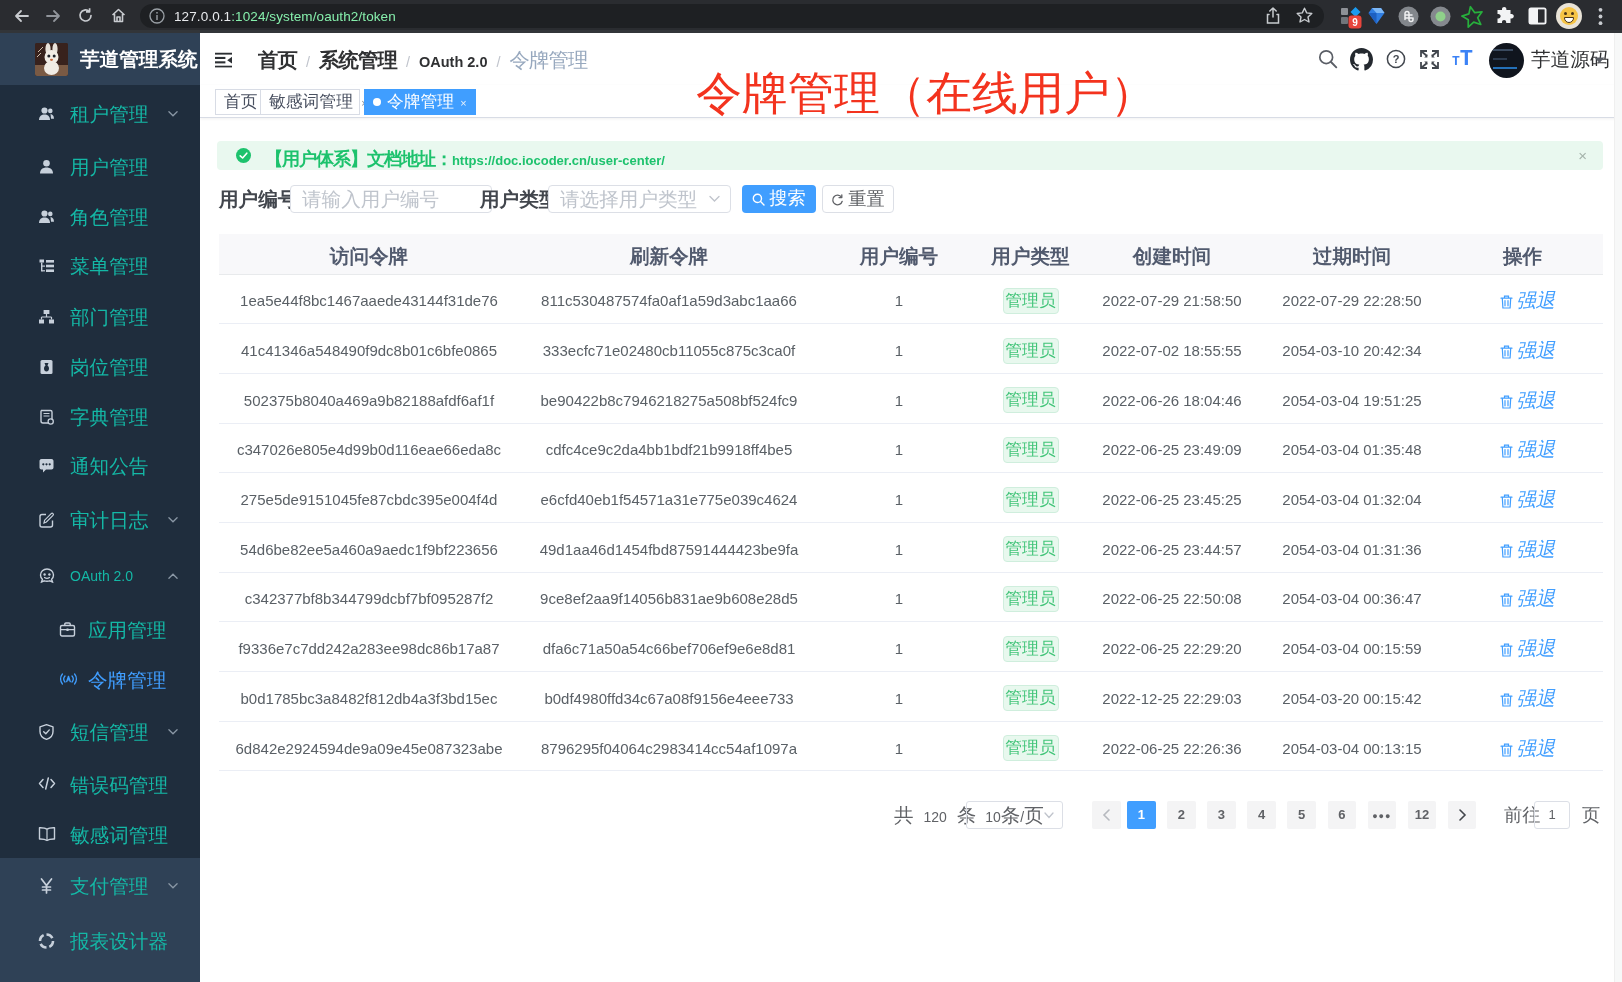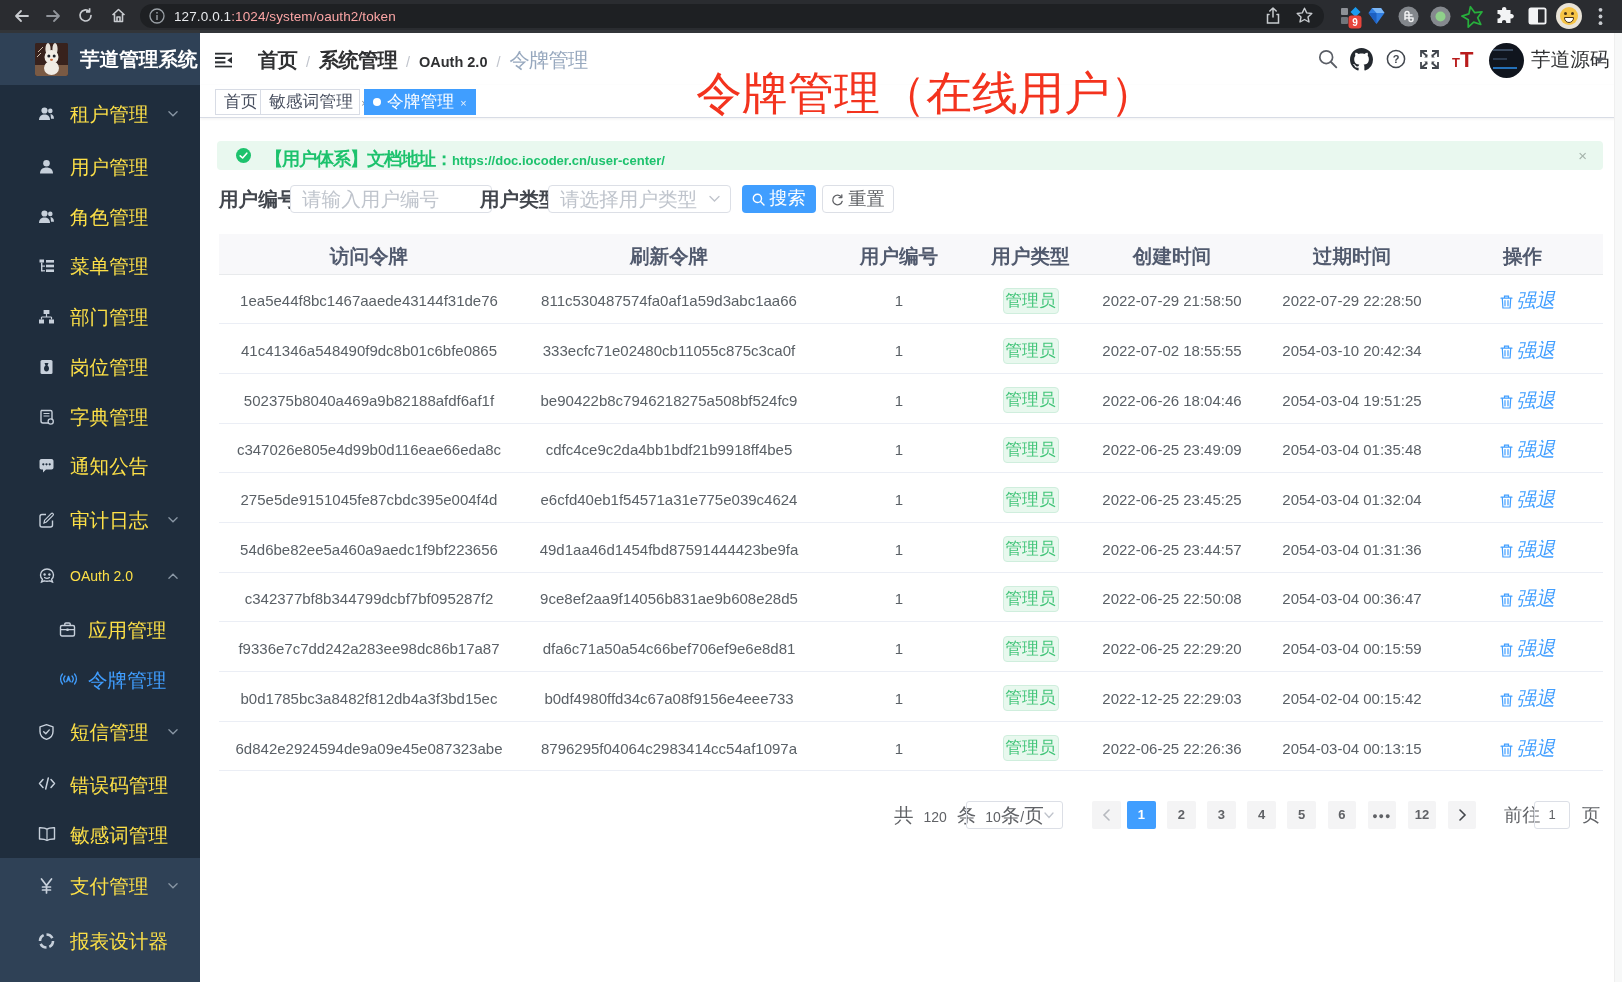--- a/index.html
+++ b/index.html
@@ -11,32 +11,32 @@
   #redtitle .ck { font-size:46px;margin-top:37px; }
   #alert .ck { letter-spacing:-1.2px; }
   #crumbs .ck { letter-spacing:-0.8px; }
 
   
   #chrome { position:absolute; top:0; left:0; width:1622px; height:33px; background:#2a2c30; }
   #chrome .strip { position:absolute; left:0; bottom:0; width:100%; height:3px; background:#323539; }
   #urlpill { position:absolute; left:140px; top:4px; width:1184px; height:24px; border-radius:12px; background:#1e2023; }
   .cicon { position:absolute; top:0; }
   #urltext { position:absolute; left:174px; top:9px; font-size:13.5px; color:#e8eaed; letter-spacing:0.1px; }
-  #urltext .dim { color:#fca5a5; }
+  #urltext .dim { color:#86efac; }
 
   
   #sidebar { position:absolute; top:33px; left:0; width:200px; height:949px; background:#1f2d3d; }
   #sb-bottom { position:absolute; top:825px; left:0; width:200px; height:124px; background:#2f4156; }
   #logo { position:absolute; top:0; left:0; width:200px; height:52px; background:#2f4156; }
   #logo .avatar { position:absolute; left:35px; top:10px; width:33px; height:33px; border-radius:2px; background:#3a2420; overflow:hidden;}
   #logo .title { position:absolute; left:80px; top:0; line-height:52px; color:#fff; font-size:14px; font-weight:bold; }
 
   .mi { position:absolute; left:0; width:200px; height:50px; }
   .mi .ic { position:absolute; left:38px; top:50%; transform:translateY(-50%); width:17px; height:17px; }
-  .mi .tx { position:absolute; left:70px; top:50%; transform:translateY(-50%); font-size:14px; color:#fde047; white-space:nowrap; }
+  .mi .tx { position:absolute; left:70px; top:50%; transform:translateY(-50%); font-size:14px; color:#14b8a6; white-space:nowrap; }
   .mi .ar { position:absolute; right:22px; top:50%; transform:translateY(-50%); width:10px; height:10px; }
   .mi.sub .ic { left:59px; }
   .mi.sub .tx { left:88px; }
   .mi.active .tx { color:#409eff; }
 
   
   #navbar { position:absolute; left:200px; top:33px; width:1422px; height:52px; background:#fff;
      box-shadow:0 1px 4px rgba(0,21,41,.08); }
   #crumbs { position:absolute; left:58px; top:0; height:52px; line-height:55px; font-size:14.5px; color:#303133; font-weight:bold; white-space:nowrap; }
   #crumbs .sep { color:#c0c4cc; font-weight:400; padding:0 9px; }
@@ -229,21 +229,21 @@
             <td><span class="kick"><svg style="vertical-align:-2px;margin-right:3px" width="13" height="14" viewBox="0 0 13 14">
                   <path d="M1 3.2 L12 3.2 M4.5 3 L4.5 1.2 L8.5 1.2 L8.5 3 M2.3 3.4 L2.9 13 L10.1 13 L10.7 3.4 M5 5.5 L5 10.8 M8 5.5 L8 10.8" stroke="#409eff" stroke-width="1.2" fill="none" stroke-linecap="round"></path>
                 </svg><span class="ck">强退</span></span></td>
           </tr>
           <tr>
             <td>b0d1785bc3a8482f812db4a3f3bd15ec</td>
             <td>b0df4980ffd34c67a08f9156e4eee733</td>
             <td>1</td>
             <td><span class="gtag"><span class="ck">管理员</span></span></td>
             <td>2022-12-25 22:29:03</td>
-            <td>2054-02-04 00:15:42</td>
+            <td>2054-03-20 00:15:42</td>
             <td><span class="kick"><svg style="vertical-align:-2px;margin-right:3px" width="13" height="14" viewBox="0 0 13 14">
                   <path d="M1 3.2 L12 3.2 M4.5 3 L4.5 1.2 L8.5 1.2 L8.5 3 M2.3 3.4 L2.9 13 L10.1 13 L10.7 3.4 M5 5.5 L5 10.8 M8 5.5 L8 10.8" stroke="#409eff" stroke-width="1.2" fill="none" stroke-linecap="round"></path>
                 </svg><span class="ck">强退</span></span></td>
           </tr>
           <tr>
             <td>6d842e2924594de9a09e45e087323abe</td>
             <td>8796295f04064c2983414cc54af1097a</td>
             <td>1</td>
             <td><span class="gtag"><span class="ck">管理员</span></span></td>
             <td>2022-06-25 22:26:36</td>
@@ -305,21 +305,21 @@
       </svg>
     <svg class="abs" style="left:1219px;top:16px" width="21" height="21" viewBox="0 0 21 21">
         <g stroke="#41464d" stroke-width="1.8" fill="#41464d">
           <path d="M2 8 L2 2 L8 2 M2 2 L8 7" fill="none"></path>
           <path d="M13 2 L19 2 L19 8 M19 2 L13 7" fill="none"></path>
           <path d="M19 13 L19 19 L13 19 M19 19 L13 14" fill="none"></path>
           <path d="M8 19 L2 19 L2 13 M2 19 L8 14" fill="none"></path>
           <path d="M5.2 8.4 L8.4 8.4 L8.4 5.2 Z M12.6 5.2 L12.6 8.4 L15.8 8.4 Z M15.8 12.6 L12.6 12.6 L12.6 15.8 Z M5.2 12.6 L8.4 12.6 L8.4 15.8 Z" stroke="none"></path>
         </g>
       </svg>
-    <div class="abs" style="left:1252px;top:0;height:52px;line-height:54px;color:#b91c1c;font-family:Liberation Sans, sans-serif;"><span style="font-size:13px;font-weight:bold">T</span><span style="font-size:22px;font-weight:bold">T</span></div>
+    <div class="abs" style="left:1252px;top:0;height:52px;line-height:54px;color:#3b82f6;font-family:Liberation Mono, monospace;"><span style="font-size:13px;font-weight:bold">T</span><span style="font-size:22px;font-weight:bold">T</span></div>
     <div class="abs" style="left:1289px;top:10px;width:35px;height:35px;border-radius:50%;background:#10151e;overflow:hidden;">
       <div style="position:absolute;left:4px;top:6px;width:20px;height:2px;background:#3a4a5f"></div>
       <div style="position:absolute;left:4px;top:15px;width:14px;height:2px;background:#2c3a4d"></div>
       <div style="position:absolute;left:4px;top:24px;width:24px;height:2px;background:#2470b8"></div>
     </div>
     <div class="abs" style="left:1331px;top:0;height:52px;line-height:53px;font-size:14px;color:#303133;white-space:nowrap;"><span class="ck">芋道源码</span></div>
     <svg class="abs" style="left:1394px;top:24px" width="11" height="7" viewBox="0 0 11 7">
         <path d="M0.5 0.5 L5.5 6 L10.5 0.5 Z" fill="#5a5e66"></path>
       </svg>
   </div>

